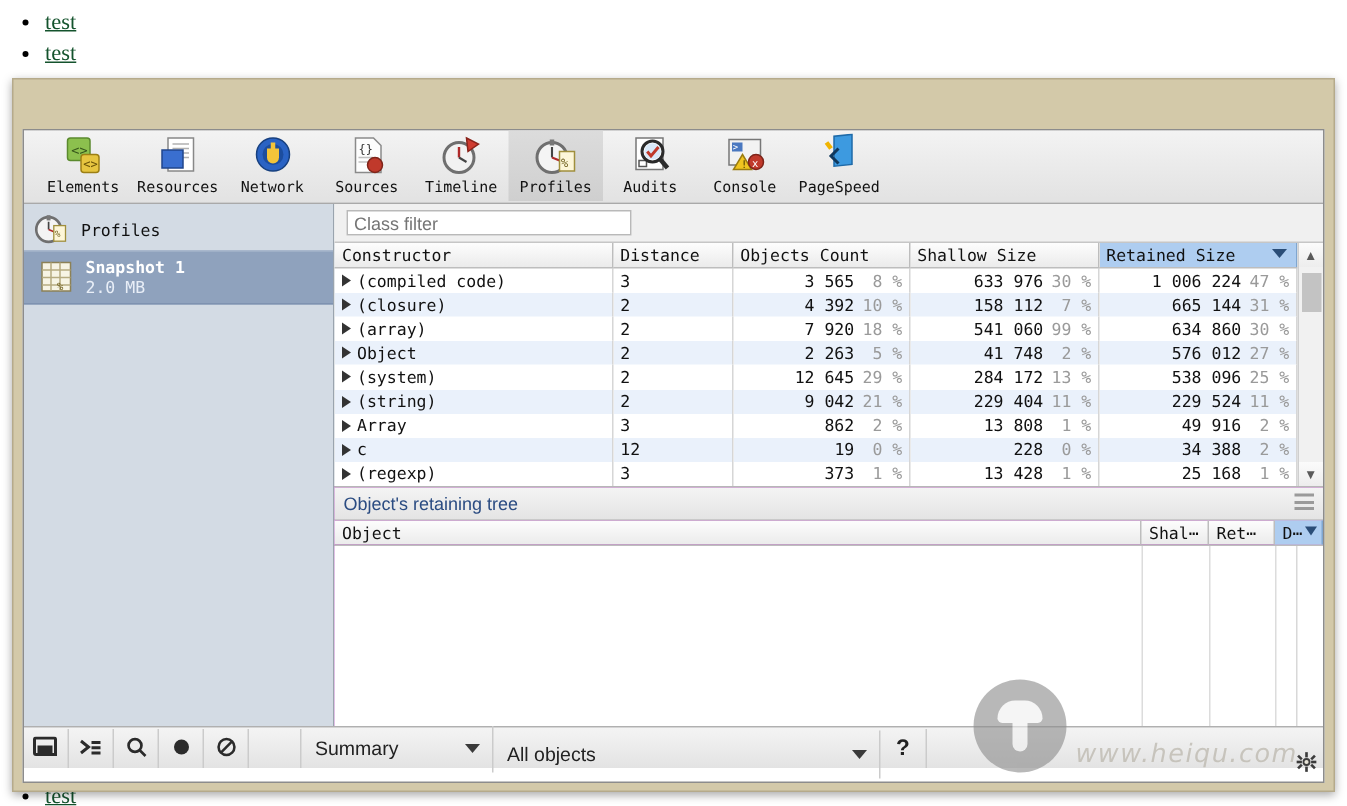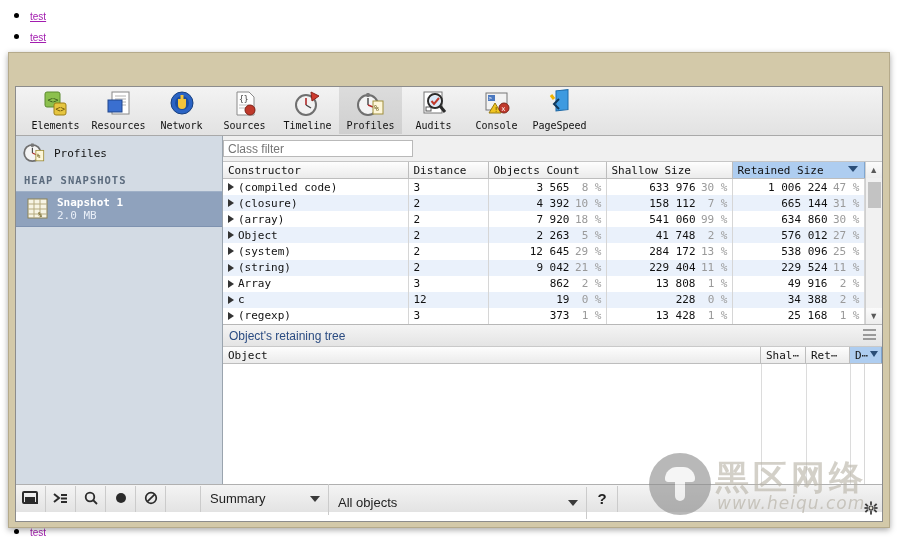--- a/index.html
+++ b/index.html
@@ -14,22 +14,22 @@
 
   
   .bg-page {
     position: absolute; inset: 0;
     background: #ffffff;
     padding: 0;
   }
   .bg-list { list-style: disc; margin: 4px 0 0 30px; padding: 0; }
   .bg-list li { line-height: 21px; height: 21px; }
   .bg-list a {
-    color: #a21caf; text-decoration: underline;
-    font-family: Liberation Sans, sans-serif; font-size: 10px;
+    color: #14532d; text-decoration: underline;
+    font-family: Liberation Serif, serif; font-size: 15px;
   }
 
   
   .window {
     position: absolute;
     left: 8px; top: 52px;
     width: 882px; height: 476px;
     background: #d3c9a9;
     border: 1px solid #b5aa8b;
     box-shadow: 0 2px 6px rgba(0,0,0,0.35);
@@ -158,21 +158,21 @@
 
   
   .content {
     width: 659px; height: 348px;
     display: flex; flex-direction: column;
     background: #fff;
   }
   .filterbar {
     height: 25px; background: #f0f0f0;
     border-bottom: 1px solid #c6c6c6;
-    display: flex; align-items: center; padding-left: 0;
+    display: flex; align-items: center; padding-left: 8px;
   }
   .class-filter {
     width: 190px; height: 17px;
     border: 1px solid #b9b9b9;
     background: #fff;
     font-size: 12px; color: #999;
     padding: 0 4px;
     box-sizing: border-box;
     font-family: "Liberation Sans", sans-serif;
     outline: none;
@@ -535,21 +535,20 @@
                 <circle cx="12" cy="15" r="9.5" fill="#f4f4f4" stroke="#6f6f6f" stroke-width="2"></circle>
                 <rect x="10.5" y="4" width="3" height="4" fill="#777"></rect>
                 <line x1="12" y1="15" x2="12" y2="9" stroke="#444" stroke-width="1.3"></line>
                 <line x1="12" y1="15" x2="16.5" y2="17" stroke="#b02a2a" stroke-width="1.3"></line>
                 <rect x="16" y="12" width="9" height="12" fill="#fdf6d8" stroke="#a08f3c"></rect>
                 <text x="17" y="21" font-size="7" fill="#6a5a18" font-family="monospace">%</text>
               </svg>
             </span>
             <span class="sb-title">Profiles</span>
           </div>
-          <div class="sb-section">HEAP SNAPSHOTS</div>
           <div class="sb-item">
             <span>
               <svg width="24" height="24" viewBox="0 0 24 24">
                 <rect x="2" y="2" width="19" height="19" fill="#f7f4e4" stroke="#8c8156"></rect>
                 <g stroke="#b6ab80" stroke-width="1">
                   <line x1="2" y1="7" x2="21" y2="7"></line>
                   <line x1="2" y1="12" x2="21" y2="12"></line>
                   <line x1="2" y1="17" x2="21" y2="17"></line>
                   <line x1="8" y1="2" x2="8" y2="21"></line>
                   <line x1="14" y1="2" x2="14" y2="21"></line>
@@ -918,21 +917,20 @@
         <div class="sb-help">?</div>
       </div>
     </div>
 
     <div class="watermark">
       <span class="wm-circle"></span>
       <span class="wm-mush">
         <span class="cap"></span>
           <span class="stem"></span>
       </span>
-      <span class="wm-cn">黑区网络</span>
       <span class="wm-url">www.heiqu.com</span>
     </div>
 
     <span class="gear-ico">
       <svg width="14" height="14" viewBox="0 0 16 16">
         <circle cx="8" cy="8" r="3" fill="#3b3b3b"></circle>
         <g fill="#3b3b3b">
           <rect x="7" y="0.5" width="2" height="4"></rect>
             <rect x="7" y="11.5" width="2" height="4"></rect>
           <rect x="0.5" y="7" width="4" height="2"></rect>

